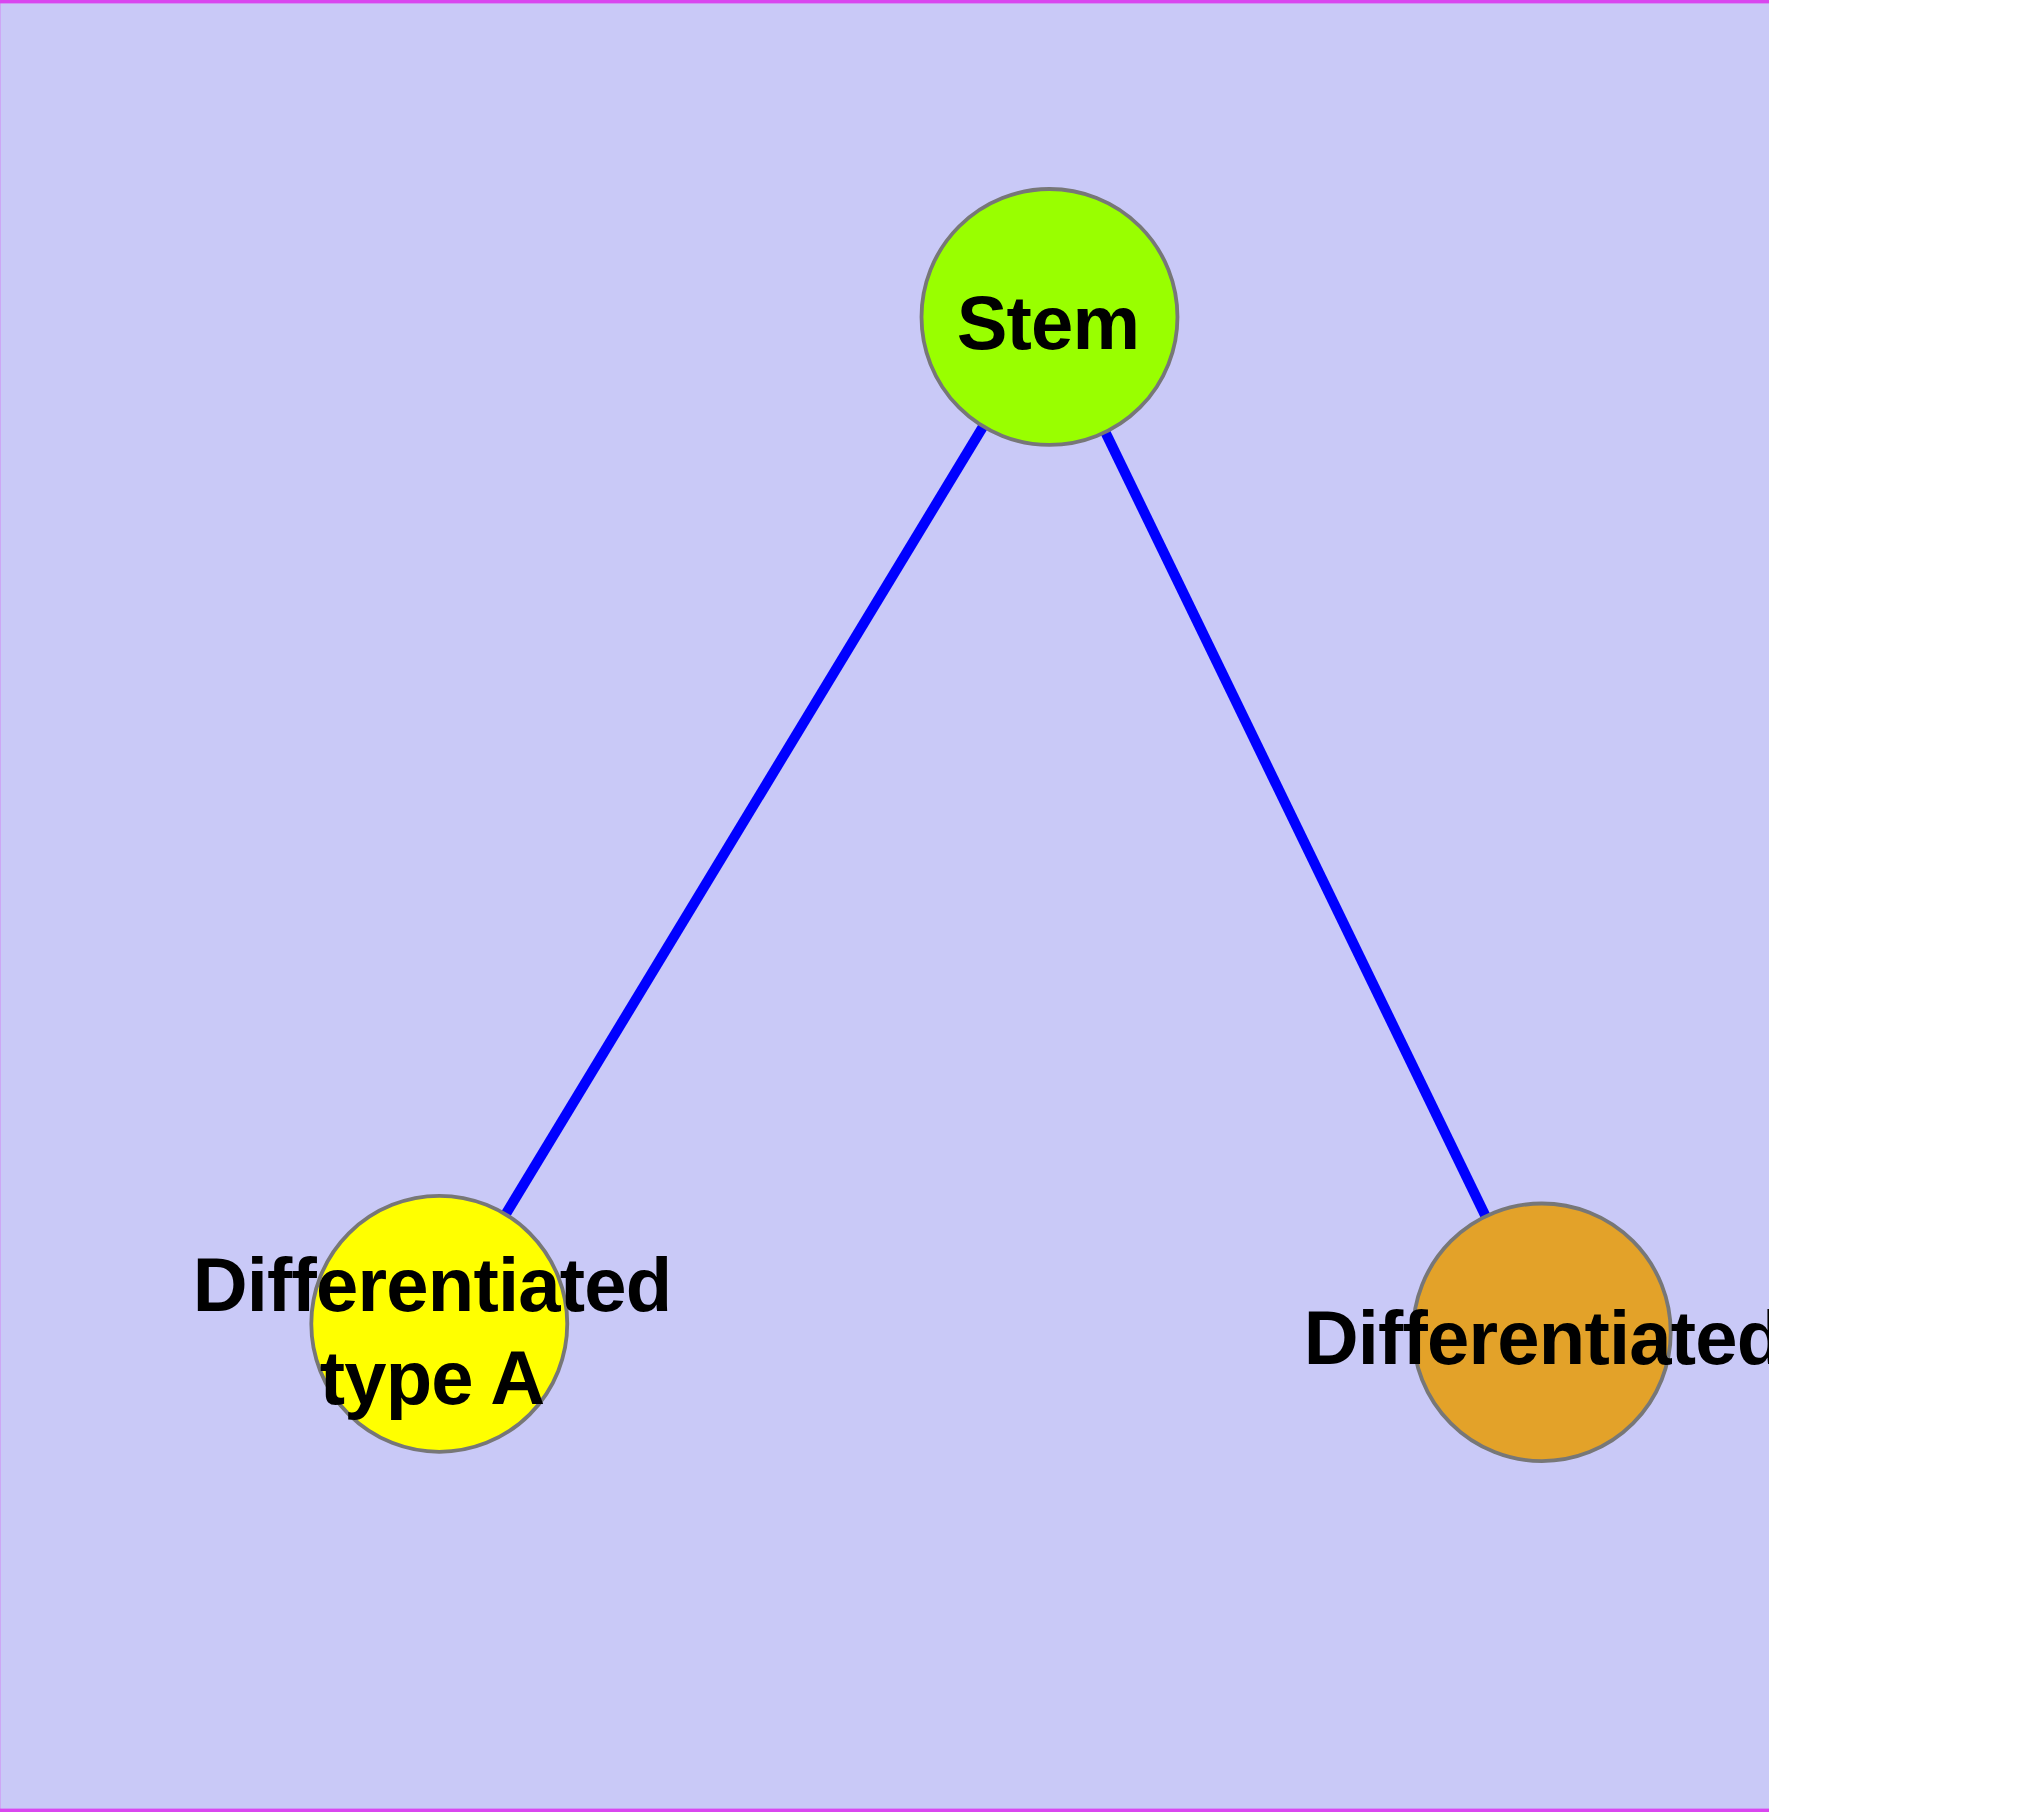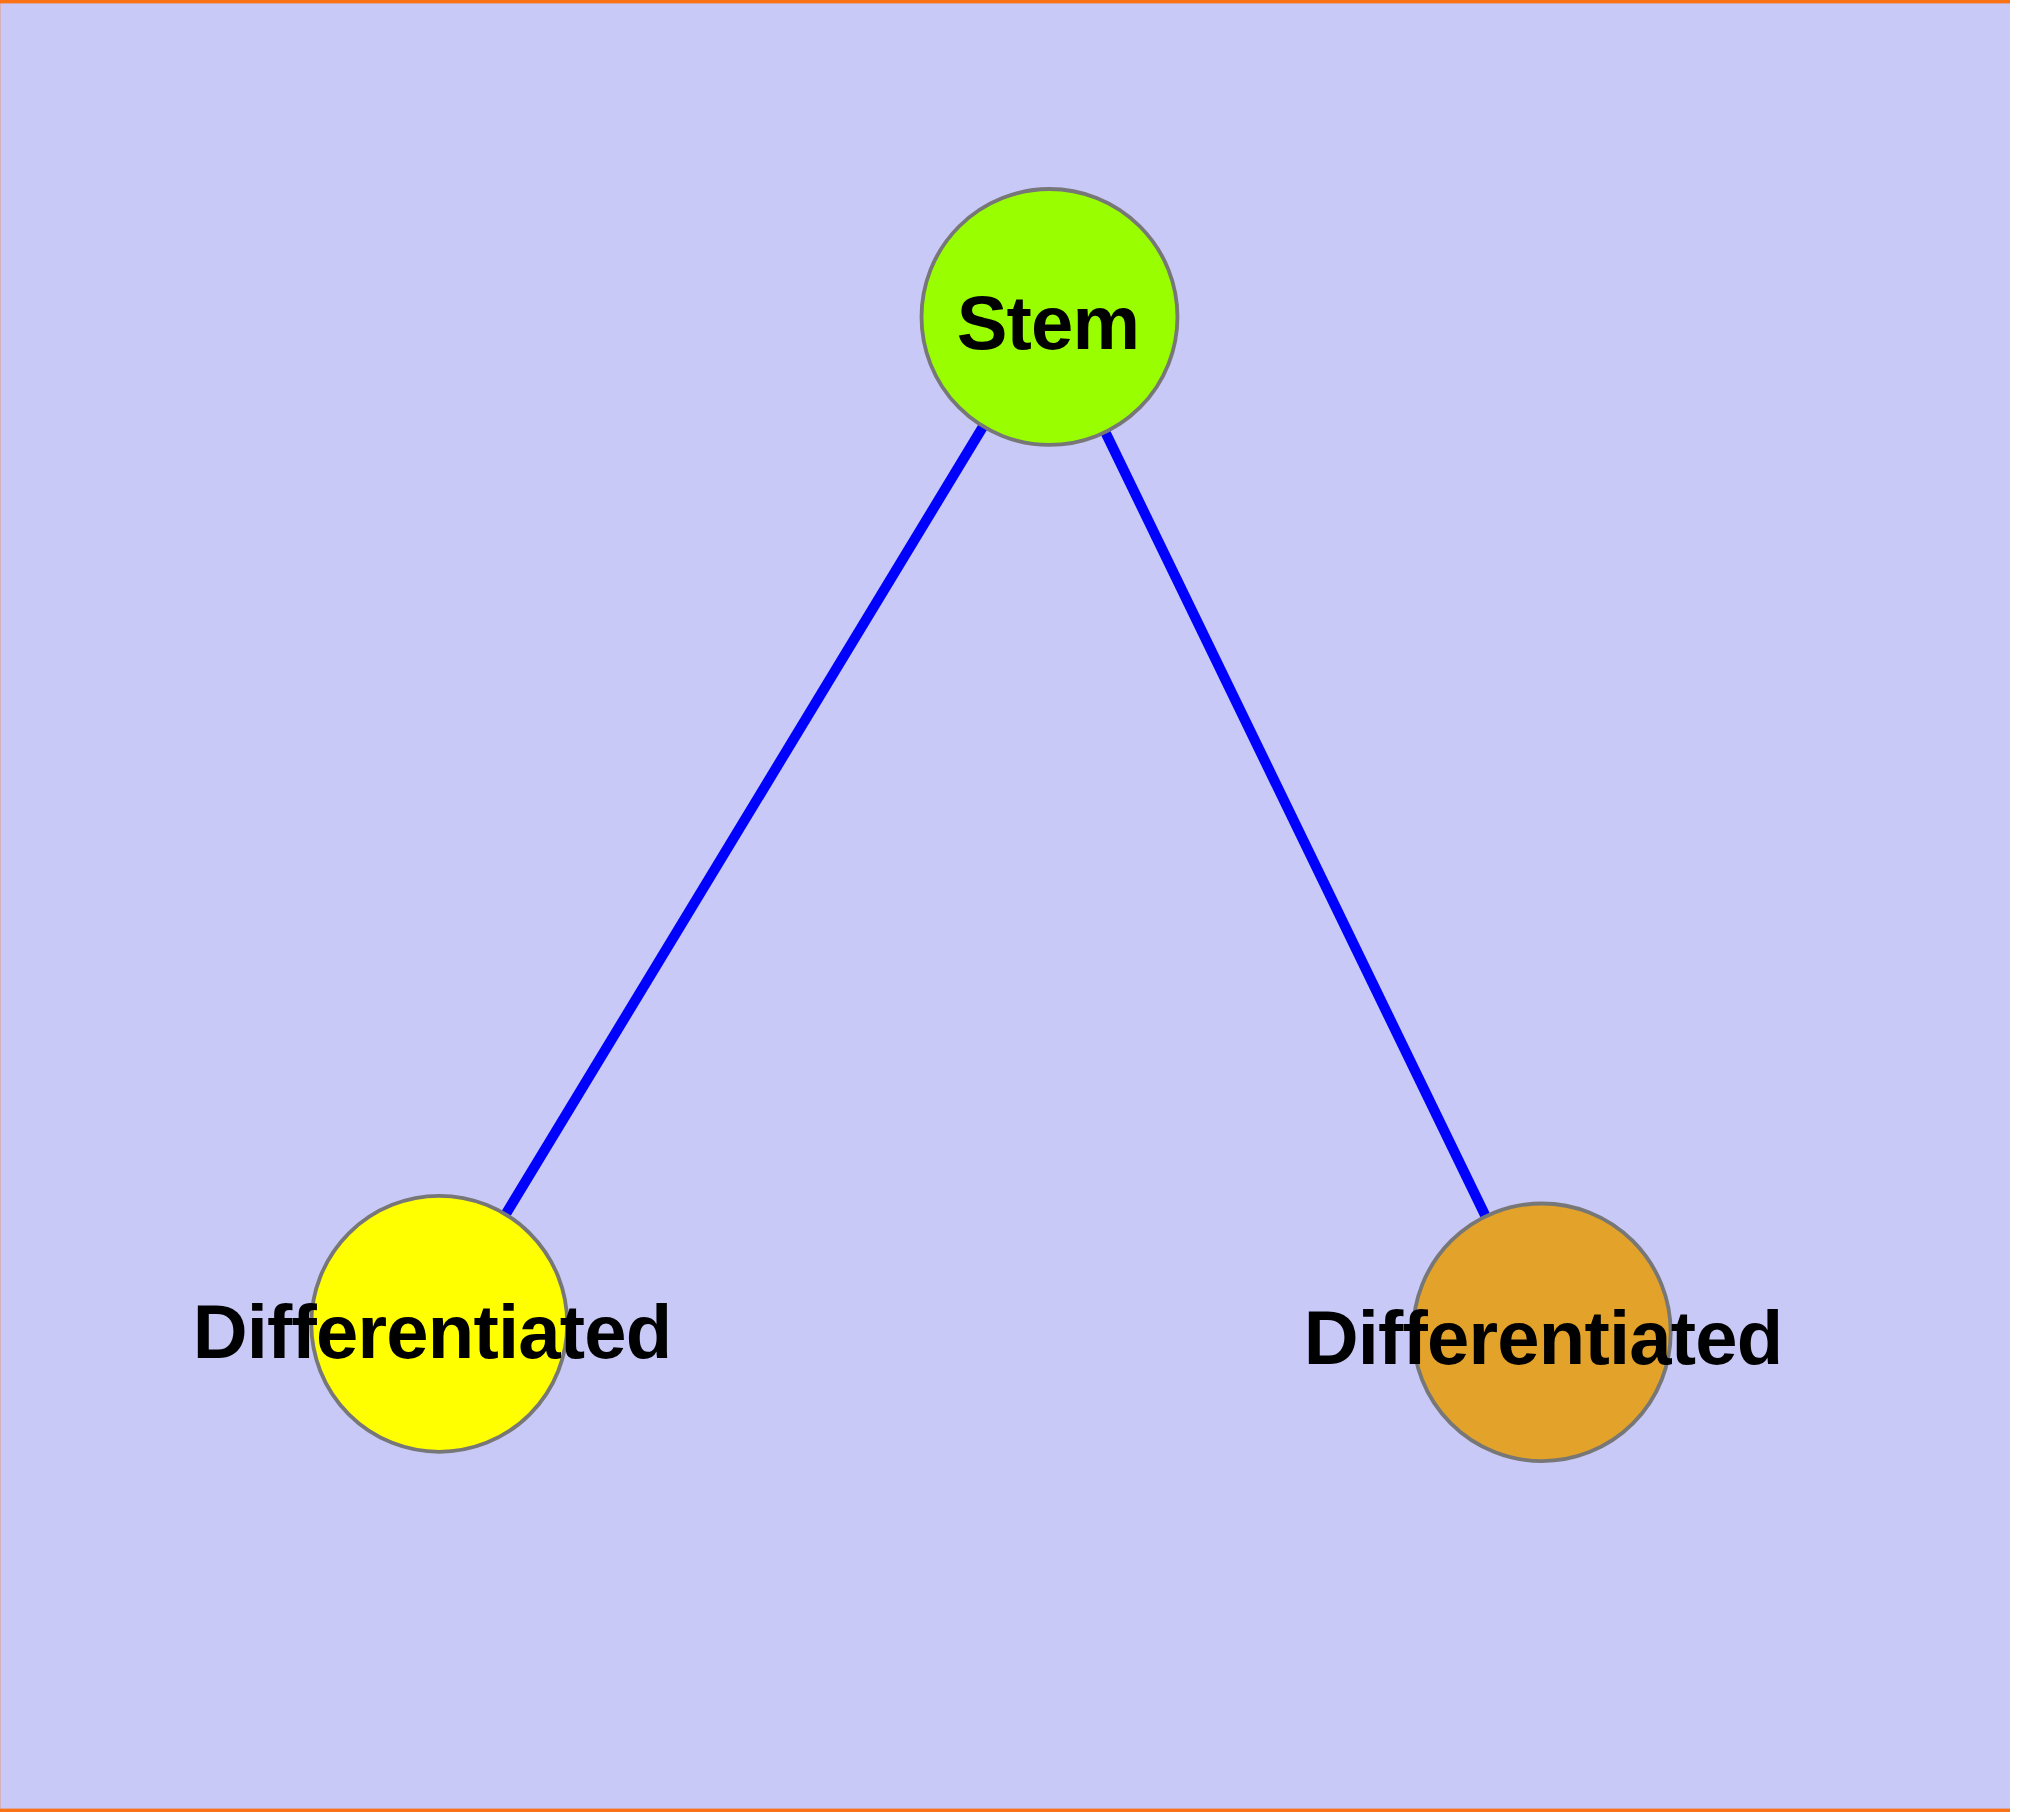--- a/index.html
+++ b/index.html
@@ -3,25 +3,24 @@
 <meta charset="utf-8">
 <style>
   html, body {
     margin: 0;
     padding: 0;
     background: #ffffff;
     font-family: "Liberation Sans", sans-serif;
   }
   .page {
     position: relative;
-    width: 2002px;
+    width: 1769px;
     height: 1812px;
     overflow: hidden;
-    background: #f97316;
-    padding-left: 8px;
+    background: #d946ef;
   }
   .graph-svg {
     position: absolute;
     left: 0;
     top: 0;
     width: 2021px;
     height: 1812px;
     display: block;
   }
   .node-label {
@@ -58,20 +57,21 @@
     <circle cx="518" cy="1562" r="151" stroke-width="4.5" stroke="#777777" fill="#FFFF00"></circle>
     <circle cx="1819" cy="1572" r="152" stroke-width="4.5" stroke="#777777" fill="#E3A229"></circle>
   </svg>
 
   <div class="node-label label-stem">
     <span class="line">Stem</span>
   </div>
 
   <div class="node-label label-type-a">
     <span class="line">Differentiated</span>
+    <span class="line">type A</span>
   </div>
 
   <div class="node-label label-type-b">
     <span class="line">Differentiated</span>
   </div>
 
 </div>
 
 
 </body></html>

